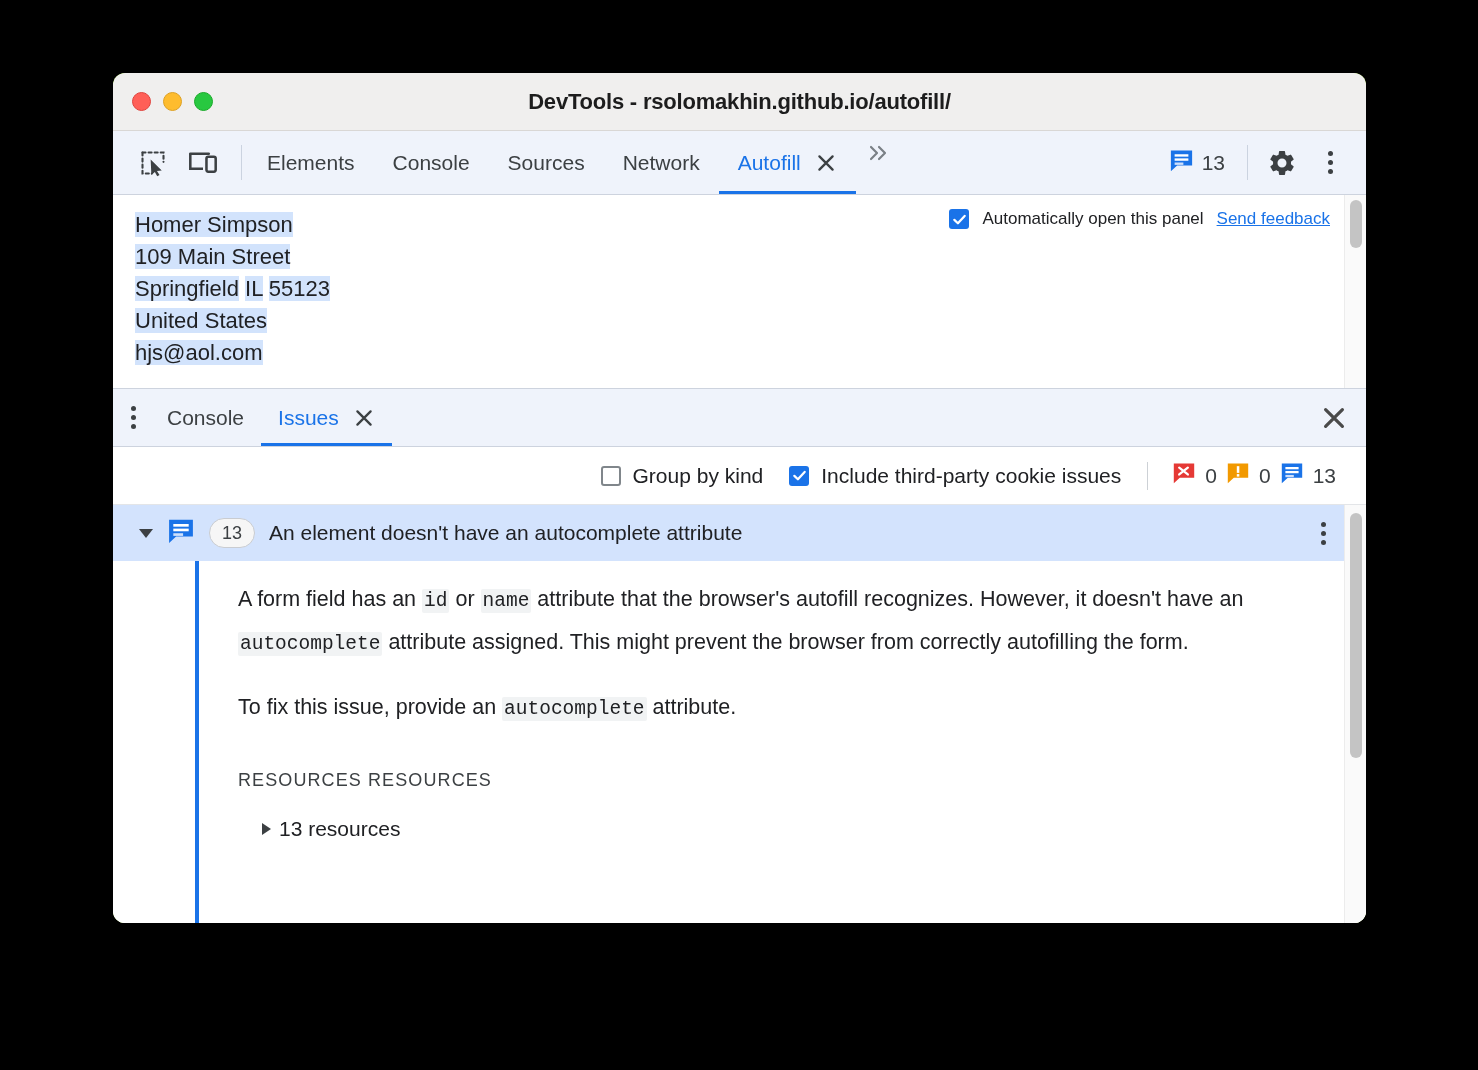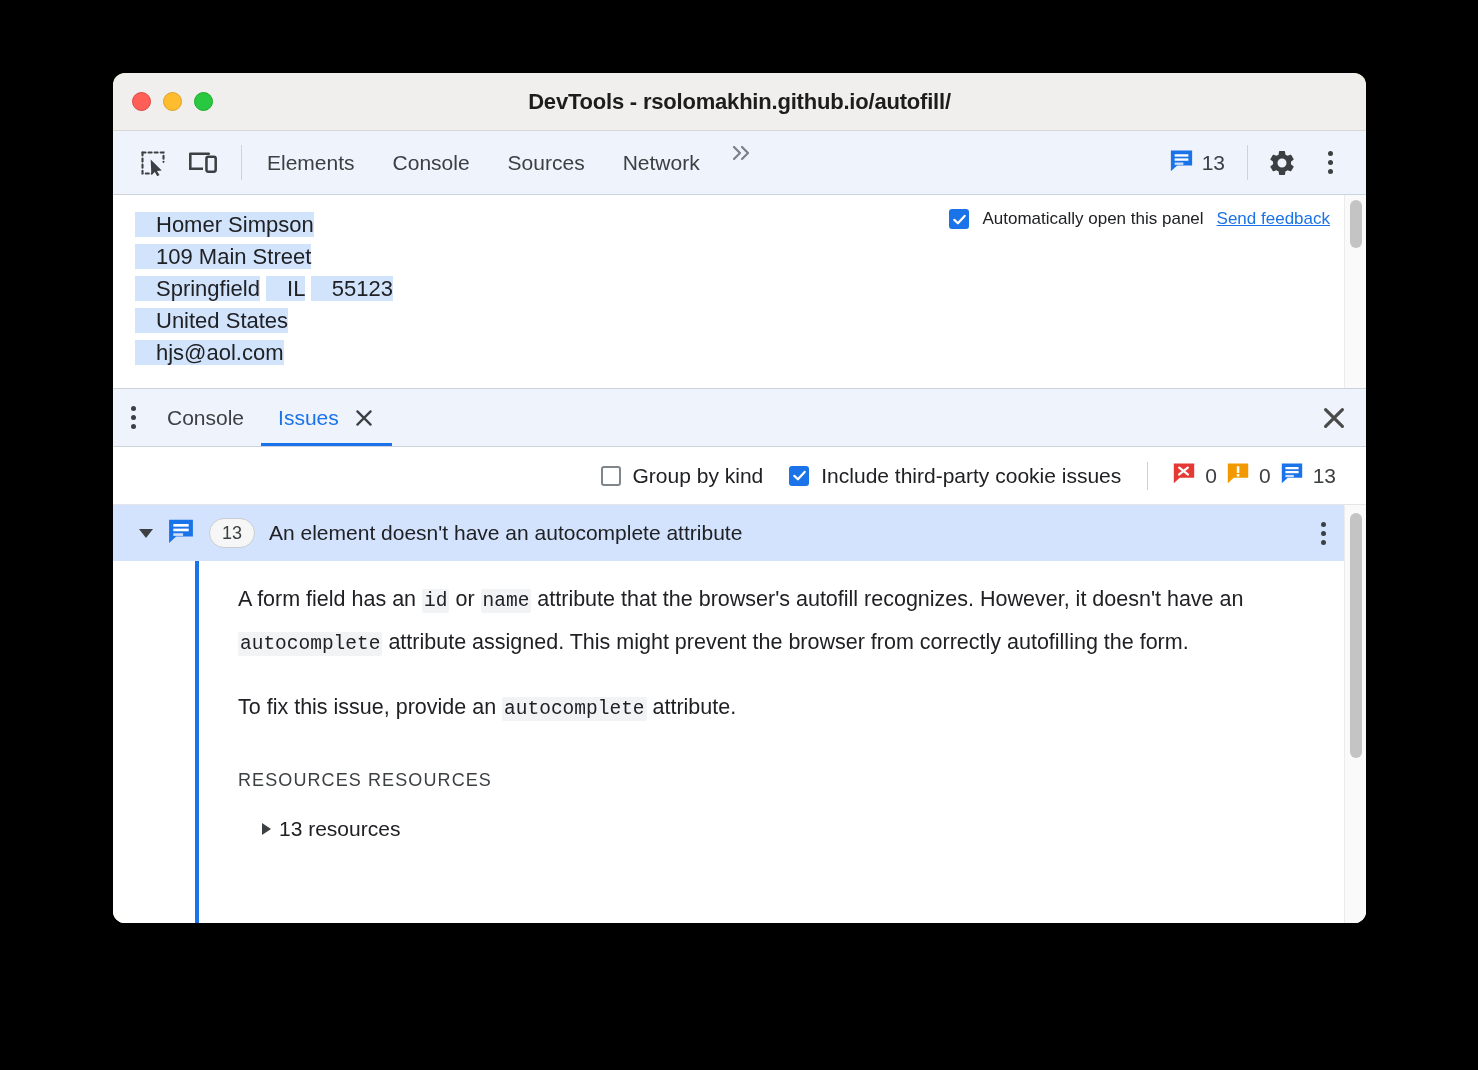--- a/index.html
+++ b/index.html
@@ -93,21 +93,21 @@
     border-bottom: 1px solid #cdd3de;
     display: flex;
     position: relative;
     overflow: hidden;
   }
   #address-block {
     padding: 14px 0 0 22px;
     font-size: 22px; line-height: 32px; color: #202124;
   }
   #address-block .ln { white-space: pre; }
-  #address-block .hl { background: #d2e3fc; padding-left: 21px; }
+  #address-block .hl { background: #d2e3fc; }
   #autofill-right {
     position: absolute; top: 14px; right: 36px;
     display: flex; align-items: flex-start; gap: 13px;
     font-size: 17px; color: #202124;
   }
   #autofill-right .lbl { white-space: nowrap; }
   #send-feedback {
     color: #1a73e8; text-decoration: underline; cursor: pointer;
     white-space: nowrap;
   }
@@ -264,20 +264,28 @@
         <span>Elements</span>
       </div>
       <div class="tab">
         <span>Console</span>
       </div>
       <div class="tab">
         <span>Sources</span>
       </div>
       <div class="tab">
         <span>Network</span>
+      </div>
+      <div class="tab active">
+        <span>Autofill</span>
+        <span class="tab-close">
+          <svg width="22" height="22" viewBox="0 0 20 20">
+            <path d="M4 4 L16 16 M16 4 L4 16" stroke="#3c4043" stroke-width="2.1" stroke-linecap="round"></path>
+          </svg>
+        </span>
       </div>
     </div>
 
     <span class="icon-btn">
       <svg width="26" height="24" viewBox="0 0 24 24">
         <path d="M5 6 L11 12 L5 18 M13 6 L19 12 L13 18" stroke="#7a8086" stroke-width="2.2" fill="none" stroke-linecap="round" stroke-linejoin="round"></path>
       </svg>
     </span>
 
     <div class="tb-right">

